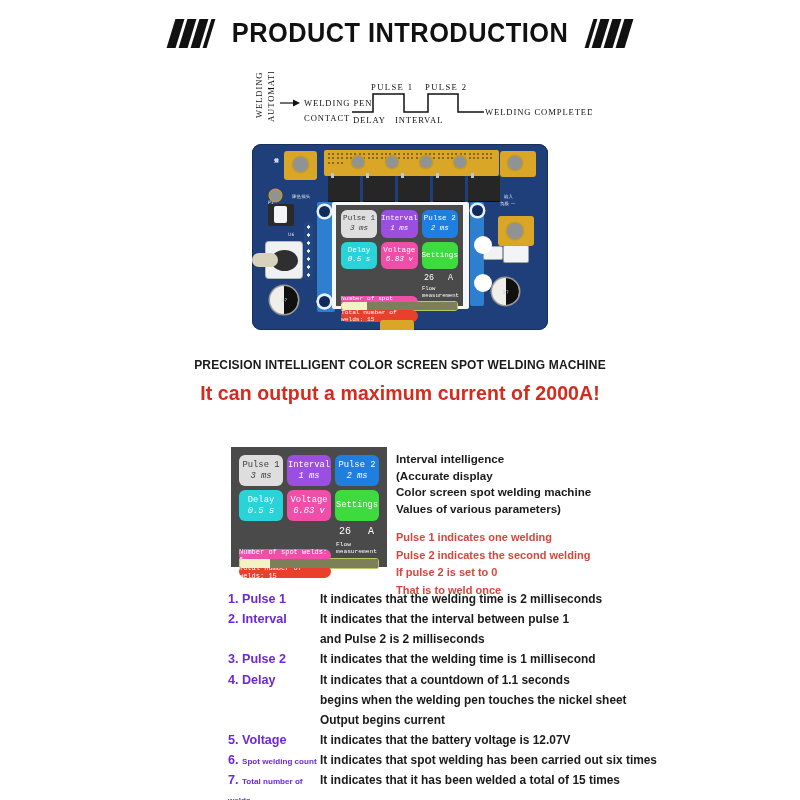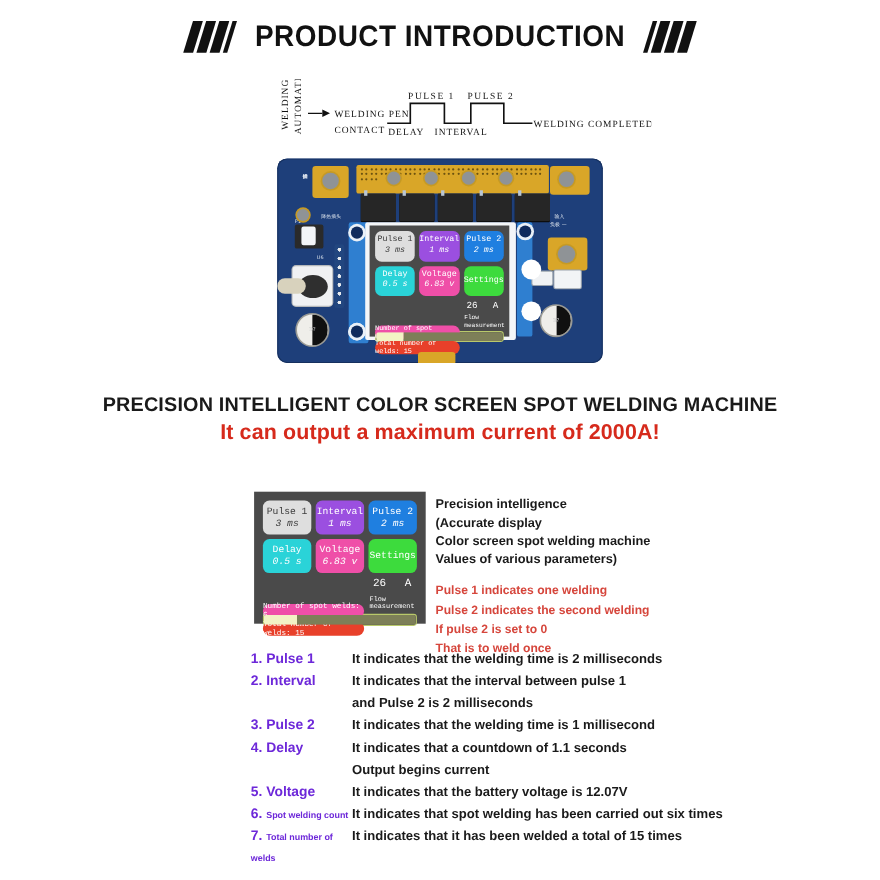--- a/index.html
+++ b/index.html
@@ -83,21 +83,21 @@
   .cap .half{position:absolute;right:0;top:0;width:50%;height:100%;
              background:#101010;border-radius:0 50% 50% 0;}
   .cap .txt{position:absolute;left:50%;top:50%;transform:translate(-50%,-50%);
             color:#cfcfcf;font-size:5px;font-family:"DejaVu Sans",sans-serif;}
   .knob{position:absolute;}
   .usb{position:absolute;background:#f2f4f6;border-radius:1px;
        box-shadow:0 0 0 1px #9aa3ad;}
 
   
   .cap1{position:absolute;left:0;top:358px;width:800px;text-align:center;
-        font-size:18px;font-weight:bold;color:#1a1a1a;letter-spacing:.15px;}
+        font-size:12px;font-weight:bold;color:#1a1a1a;letter-spacing:.15px;}
   .cap2{position:absolute;left:0;top:382px;width:800px;text-align:center;
         font-size:19.5px;font-weight:bold;color:#d62a1c;letter-spacing:.1px;}
 
   
   .disp2-wrap{position:absolute;left:231px;top:447px;width:156px;height:120px;}
   .ann{position:absolute;left:396px;top:451px;width:270px;}
   .ann .blk{font-size:11.6px;font-weight:bold;color:#1a1a1a;line-height:1.44;}
   .ann .red{margin-top:11px;font-size:11px;color:#d6463c;line-height:1.62;
             font-weight:600;}
 
@@ -409,21 +409,21 @@
     </div>
     <div class="progress" style="margin-top:4px;height:9px;">
       <div class="fill" style="width: 22%;"></div>
         <div class="rest"></div>
     </div>
   </div>
 </div>
 
 <div class="ann">
   <div class="blk">
-      <div>Precision intelligence</div>
+      <div>Interval intelligence</div>
       <div>(Accurate display</div>
       <div>Color screen spot welding machine</div>
       <div>Values of various parameters)</div>
     </div>
   <div class="red" style="color: rgb(214, 70, 60);">
       <div>Pulse 1 indicates one welding</div>
       <div>Pulse 2 indicates the second welding</div>
       <div>If pulse 2 is set to 0</div>
       <div>That is to weld once</div>
     </div>
@@ -445,20 +445,24 @@
     <div class="row">
       <div class="num"><span>3. </span><span>Pulse 2</span></div>
       <div class="desc">It indicates that the welding time is 1 millisecond</div>
     </div>
     <div class="row">
       <div class="num"><span>4. </span><span>Delay</span></div>
       <div class="desc">It indicates that a countdown of 1.1 seconds</div>
     </div>
     <div class="row cont">
       <div class="num">4. Delay</div>
+      <div class="desc">begins when the welding pen touches the nickel sheet</div>
+    </div>
+    <div class="row cont">
+      <div class="num">4. Delay</div>
       <div class="desc">Output begins current</div>
     </div>
     <div class="row">
       <div class="num"><span>5. </span><span>Voltage</span></div>
       <div class="desc">It indicates that the battery voltage is 12.07V</div>
     </div>
     <div class="row">
       <div class="num"><span>6. </span><span class="small">Spot welding count</span></div>
       <div class="desc">It indicates that spot welding has been carried out six times</div>
     </div>

